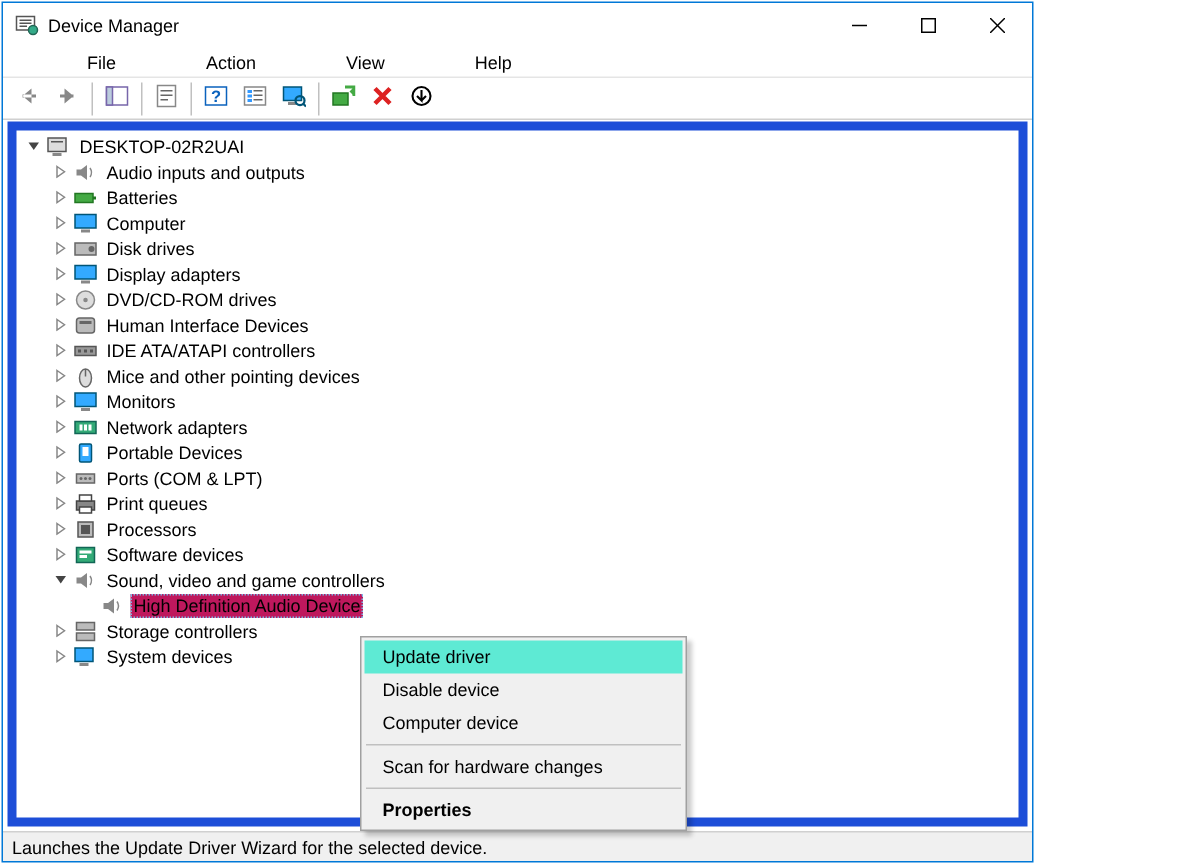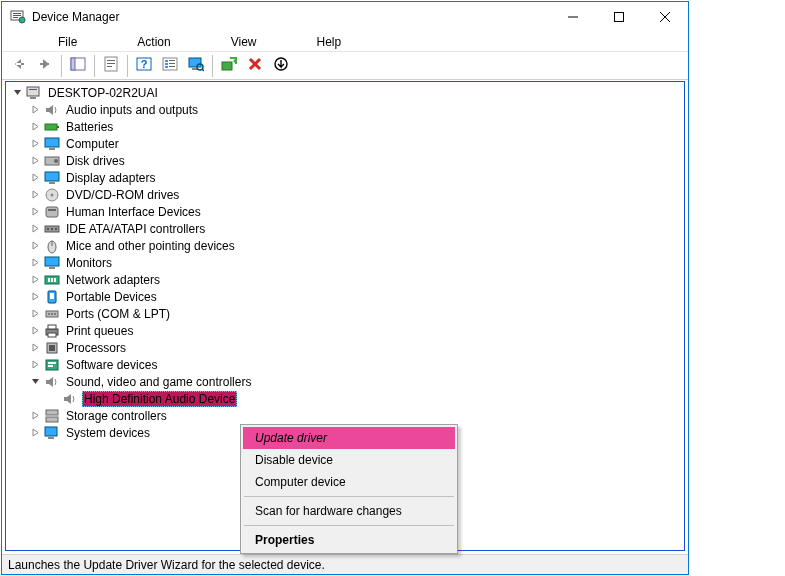--- a/index.html
+++ b/index.html
@@ -74,21 +74,21 @@
 }
 .tb-sep {
   width: 1px; height: 22px;
   background: #c0c0c0;
   margin: 0 3px;
 }
 .tb-icon svg { width:16px; height:16px; }
 
 .tree-container {
   flex: 1;
-  border: 1px solid #1d4ed8;
+  border: 6px solid #1d4ed8;
   margin: 1px 3px 3px 3px;
   background: #fff;
   overflow: auto;
   padding: 2px 0;
   position: relative;
 }
 .tree { list-style: none; }
 .tree-node {
   display: flex;
   align-items: center;
@@ -128,21 +128,21 @@
   border: 1px solid #a0a0a0;
   box-shadow: 3px 3px 3px rgba(0,0,0,0.2);
   padding: 2px;
   z-index: 100;
 }
 .ctx-item {
   padding: 4px 18px 4px 12px;
   cursor: default;
   font-size: 12px;
 }
-.ctx-item.highlighted { background: #ec4899; font-style: italic; }
+.ctx-item.highlighted { background: #5eead4; }
 .ctx-item.bold { font-weight: bold; }
 .ctx-sep {
   height: 1px;
   background: #c0c0c0;
   margin: 3px 1px;
 }
 
 .statusbar {
   height: 20px;
   background: #f0f0f0;

